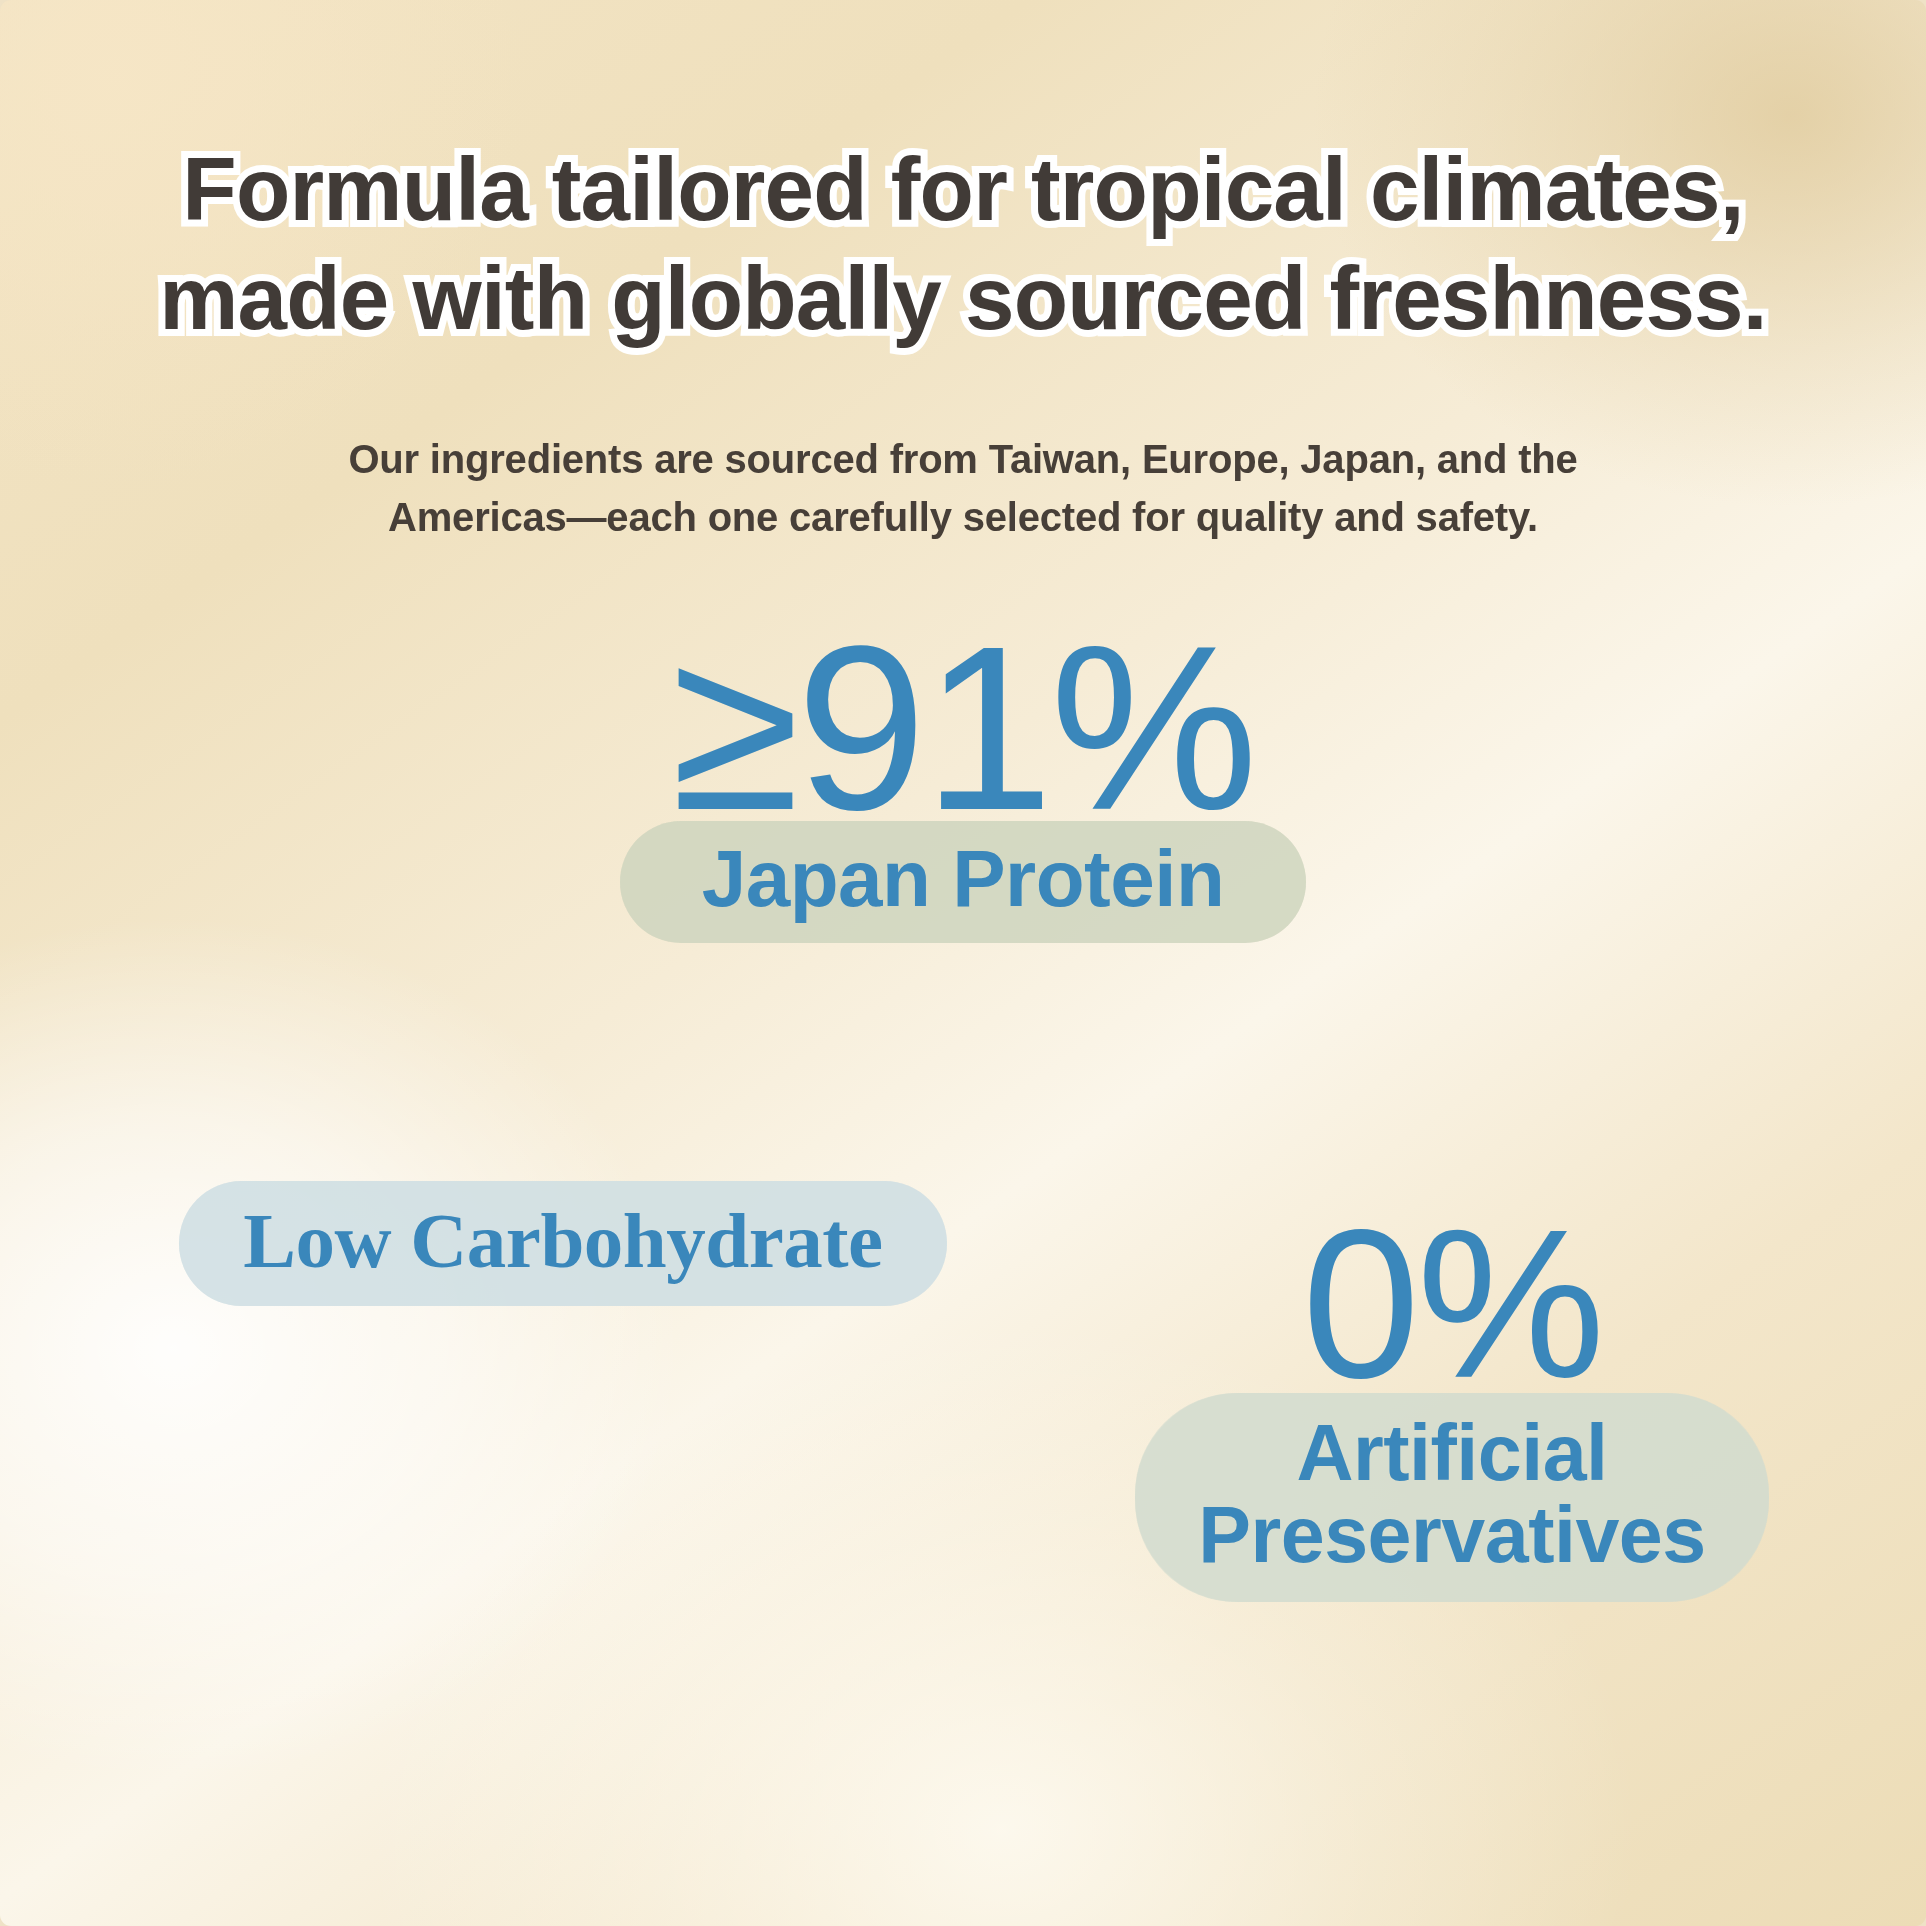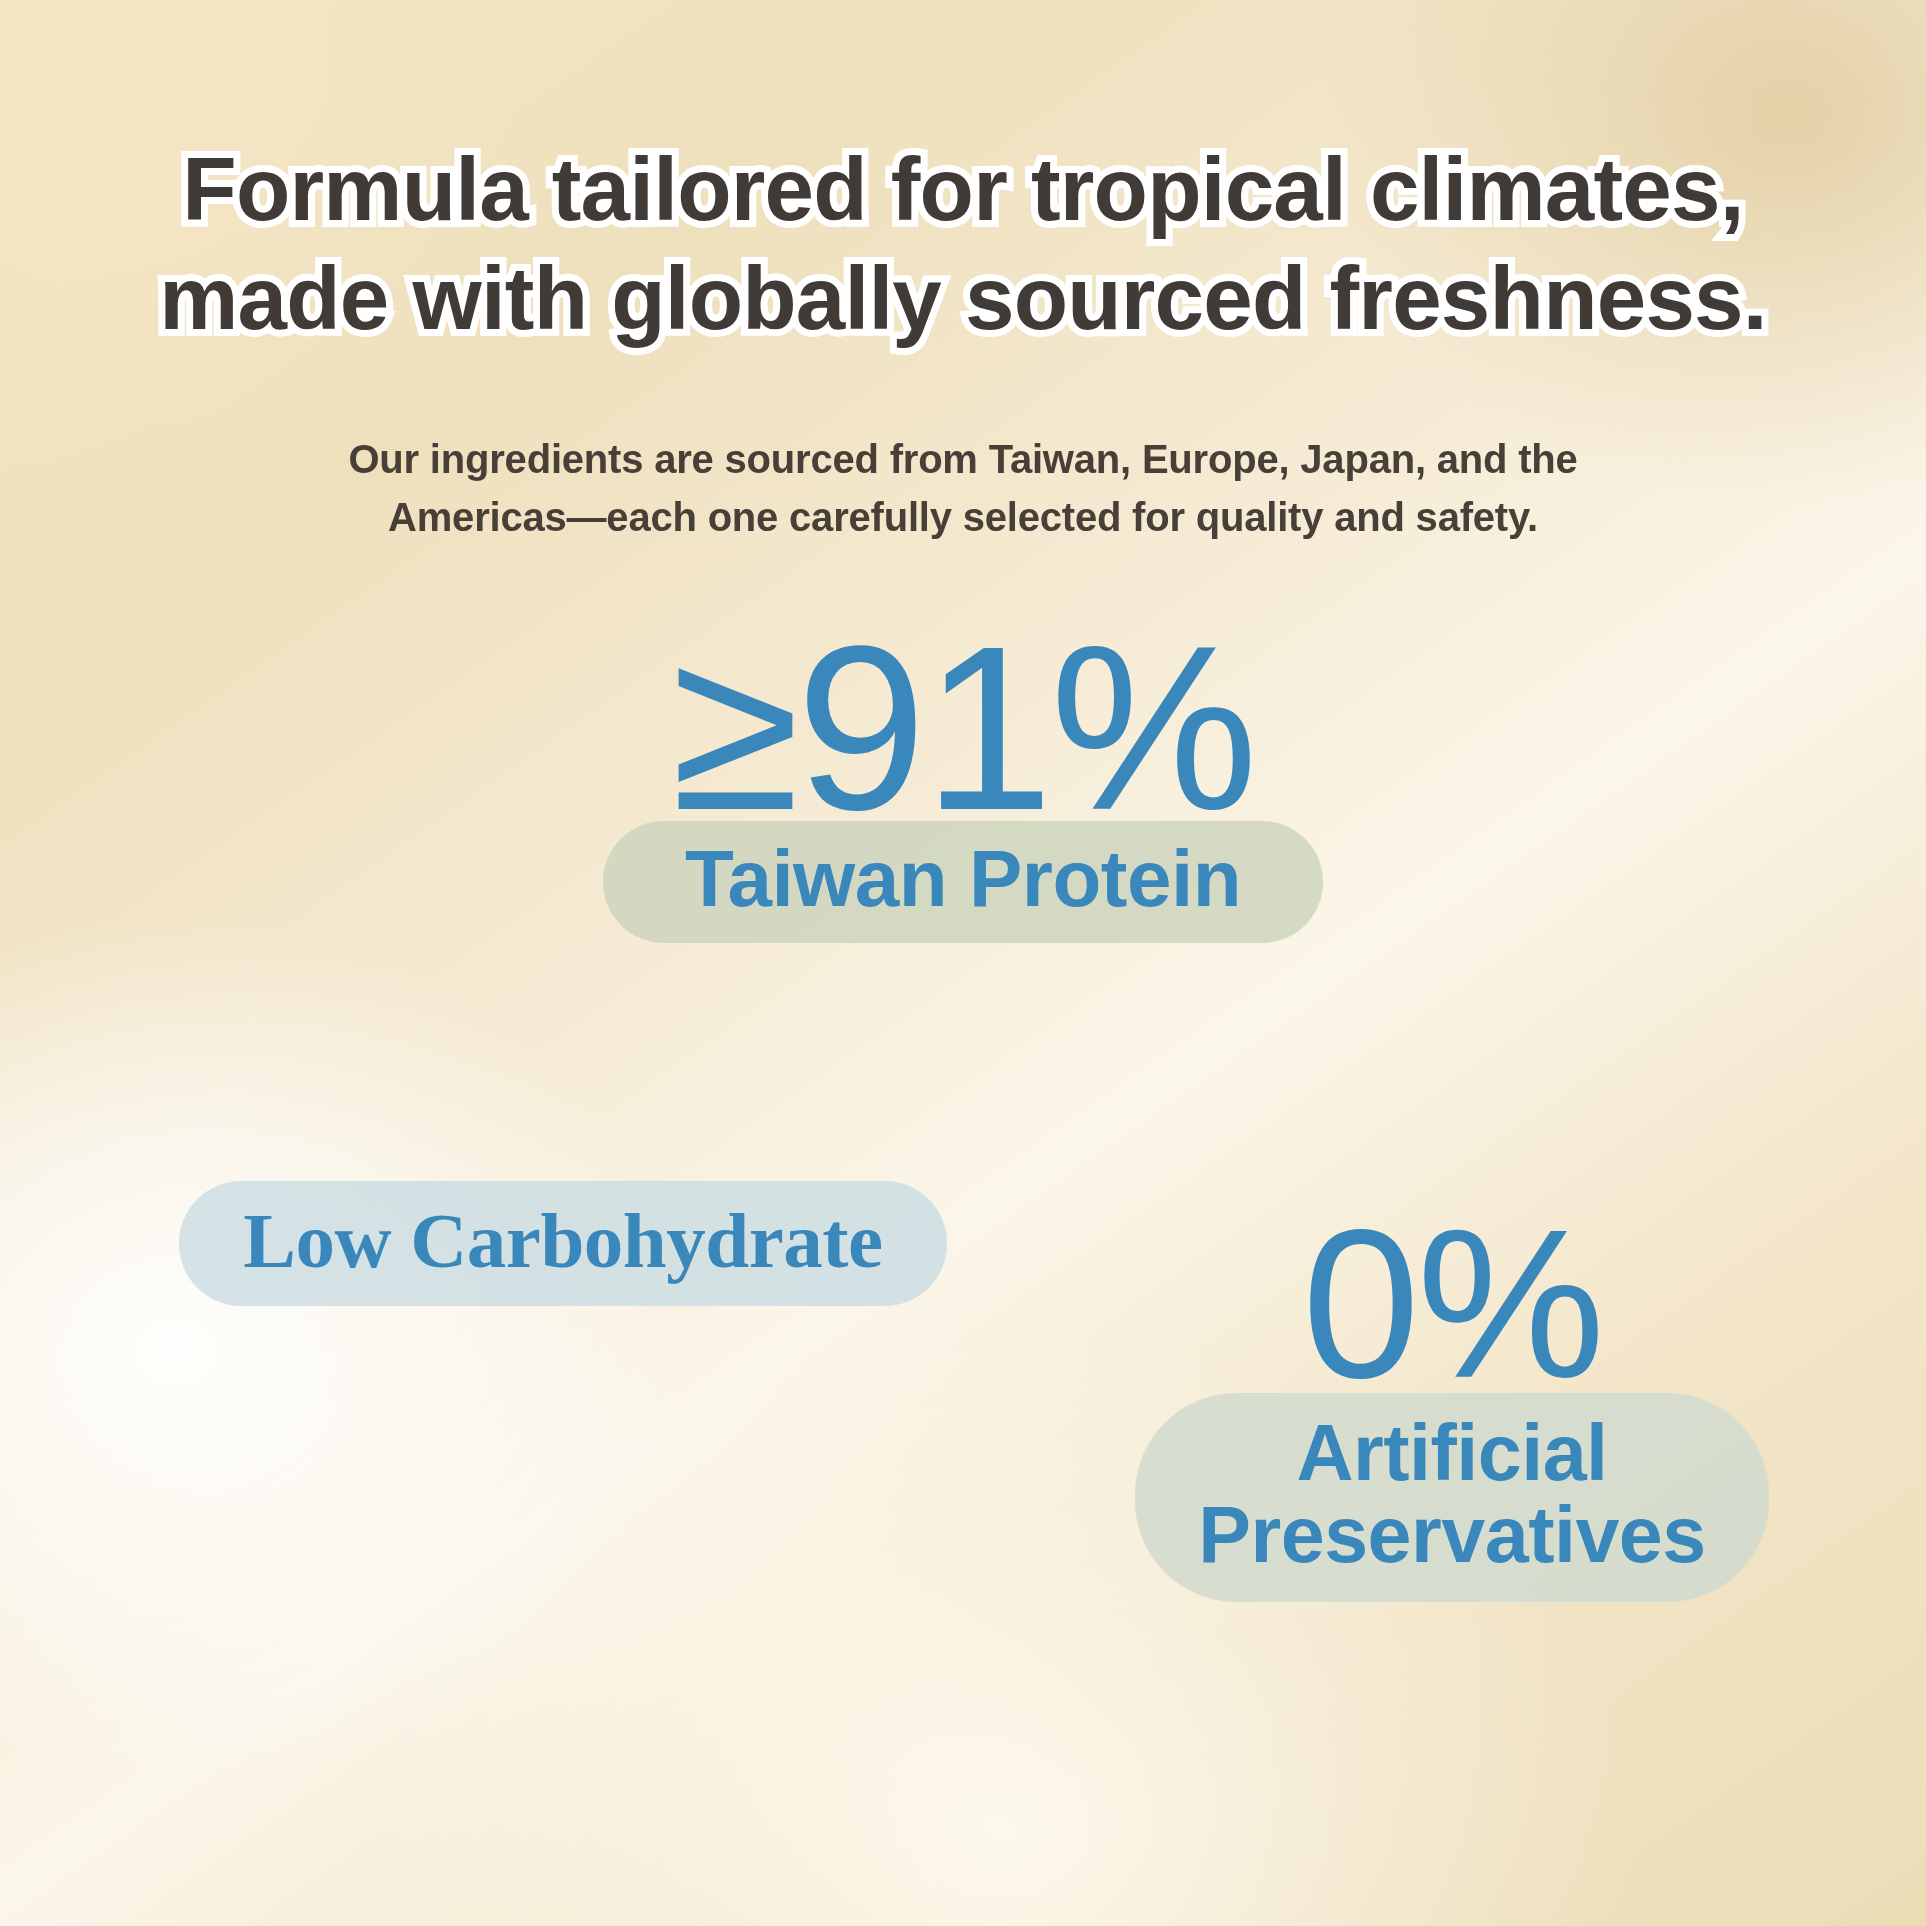--- a/index.html
+++ b/index.html
@@ -18,20 +18,21 @@
     background:
       radial-gradient(ellipse 707px 598px at 9% 70%,
         rgba(255,255,255,0.92) 0%, rgba(255,255,255,0.55) 38%, rgba(255,255,255,0.0) 72%),
       radial-gradient(ellipse 816px 653px at 52% 95%,
         rgba(255,253,246,0.80) 0%, rgba(255,253,246,0.30) 45%, rgba(255,253,246,0.0) 78%),
       radial-gradient(ellipse 598px 489px at 93% 6%,
         rgba(222,200,152,0.75) 0%, rgba(222,200,152,0.25) 50%, rgba(222,200,152,0.0) 80%),
       radial-gradient(ellipse 489px 489px at 6% 4%,
         rgba(246,230,198,0.9) 0%, rgba(246,230,198,0.2) 60%, rgba(246,230,198,0.0) 85%),
       linear-gradient(145deg, #f3e4c4 0%, #efe0bd 22%, #f6ecd6 44%, #fbf6ea 58%, #f3e6ca 76%, #ecdcb6 100%);
+    border-radius: 11px;
   }
 
   
   .headline {
     position: absolute;
     left: 0;
     right: 0;
     top: 135px;
     text-align: center;
     font-size: 89px;
@@ -161,21 +162,21 @@
 
   <div class="headline">Formula tailored for tropical climates,
 made with globally sourced freshness.</div>
 
   <div class="subtitle">Our ingredients are sourced from Taiwan, Europe, Japan, and the
 Americas—each one carefully selected for quality and safety.</div>
 
   <div class="stat" id="stat-protein">
     <div class="stat-value" style="color:#3a87bb">≥91%</div>
     <div class="pill">
-      <div class="pill-label" style="color:#3a87bb">Taiwan Protein</div>
+      <div class="pill-label" style="color:#3a87bb">Japan Protein</div>
     </div>
   </div>
 
   <div class="stat" id="stat-carb">
     <div class="pill">
       <div class="pill-label" style="color:#3a87bb">Low Carbohydrate</div>
     </div>
   </div>
 
   <div class="stat" id="stat-preserv">

